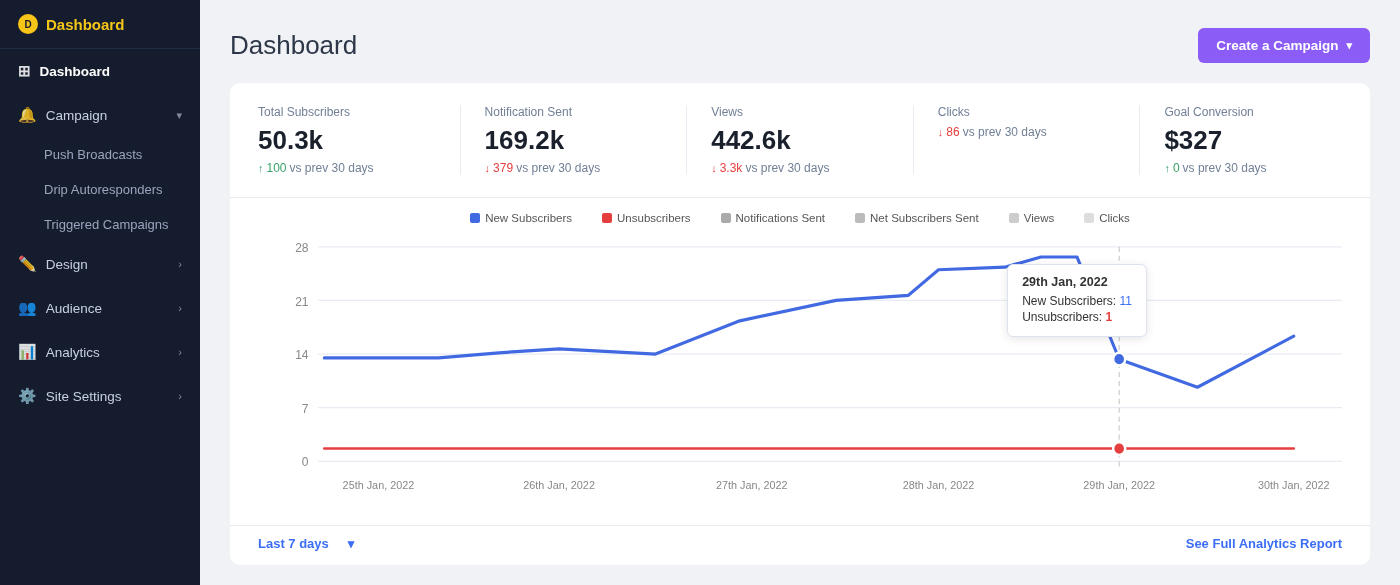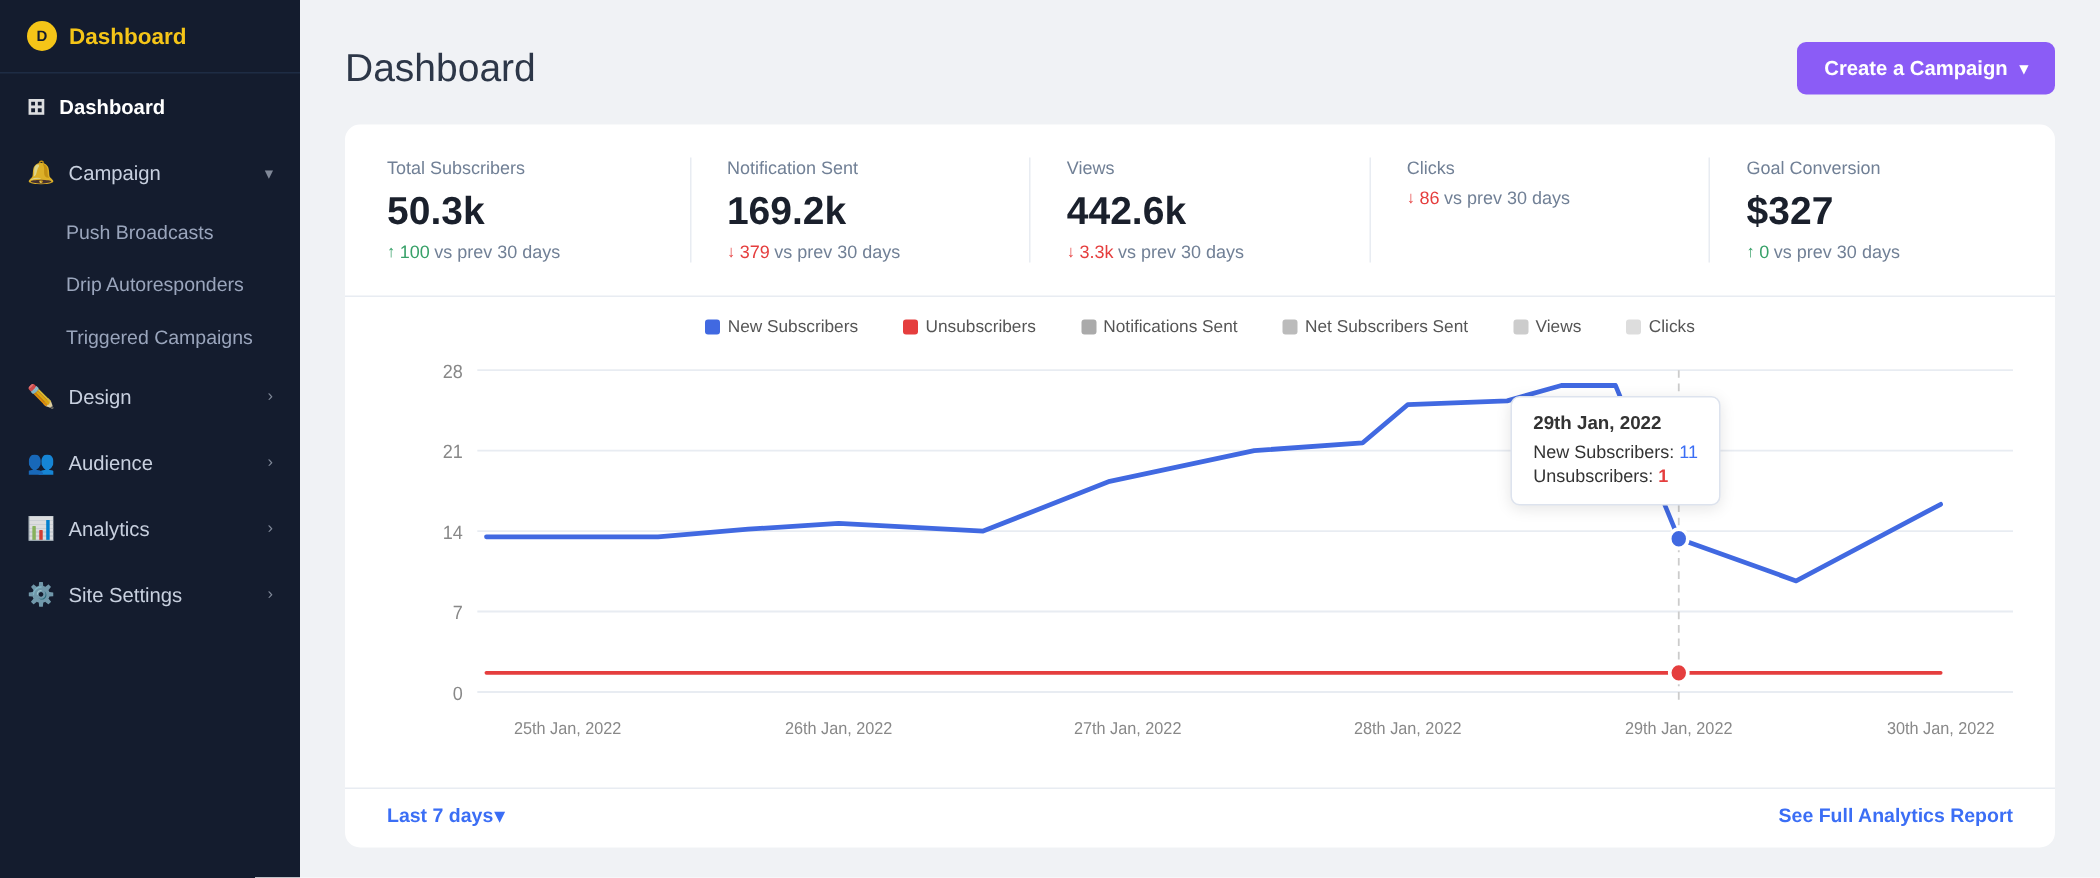--- a/index.html
+++ b/index.html
@@ -203,21 +203,21 @@
     }
     .period-btn {
       font-size: 13px;
       color: #3b6ef5;
       font-weight: 600;
       background: none;
       border: none;
       cursor: pointer;
       display: flex;
       align-items: center;
-      gap: 1px;
+      gap: 19px;
     }
     .analytics-link {
       font-size: 13px;
       color: #3b6ef5;
       font-weight: 600;
       cursor: pointer;
     }
   </style>
 </head>
 <body>

